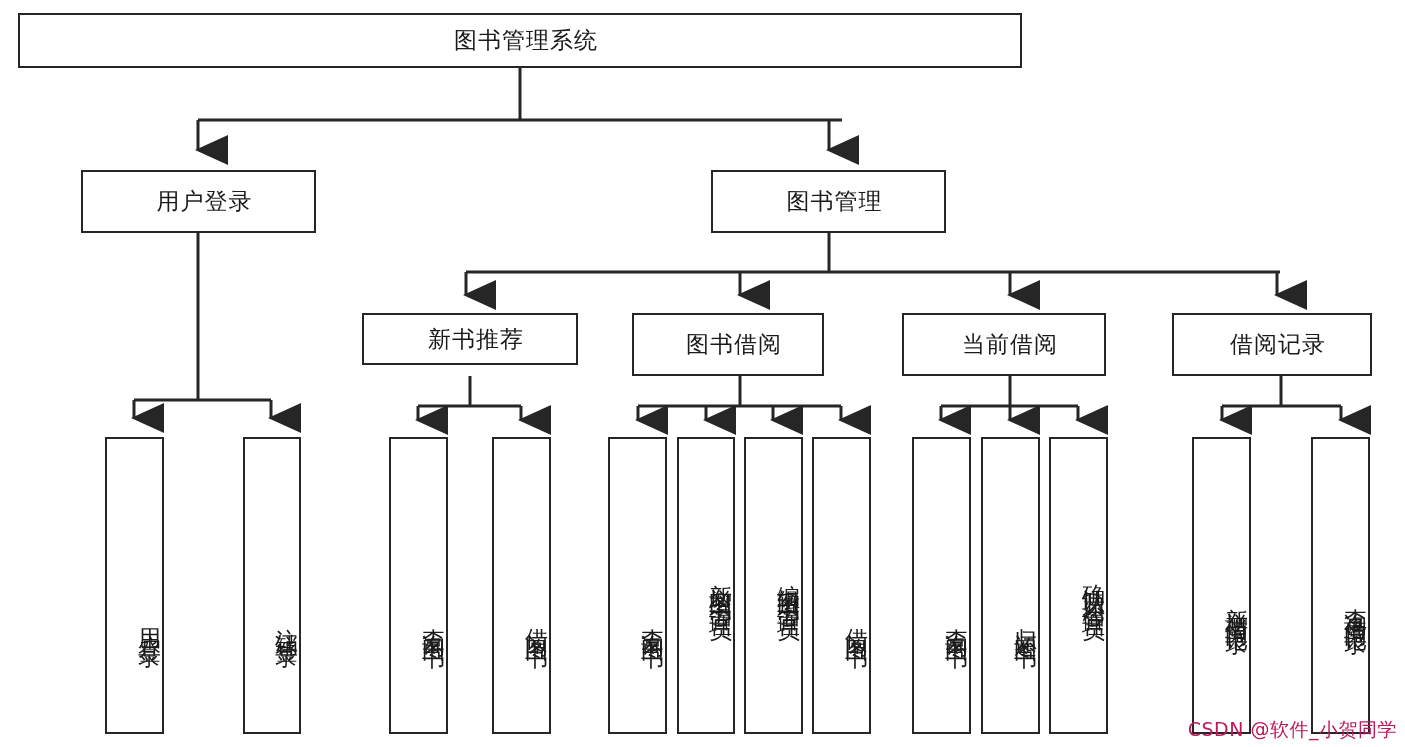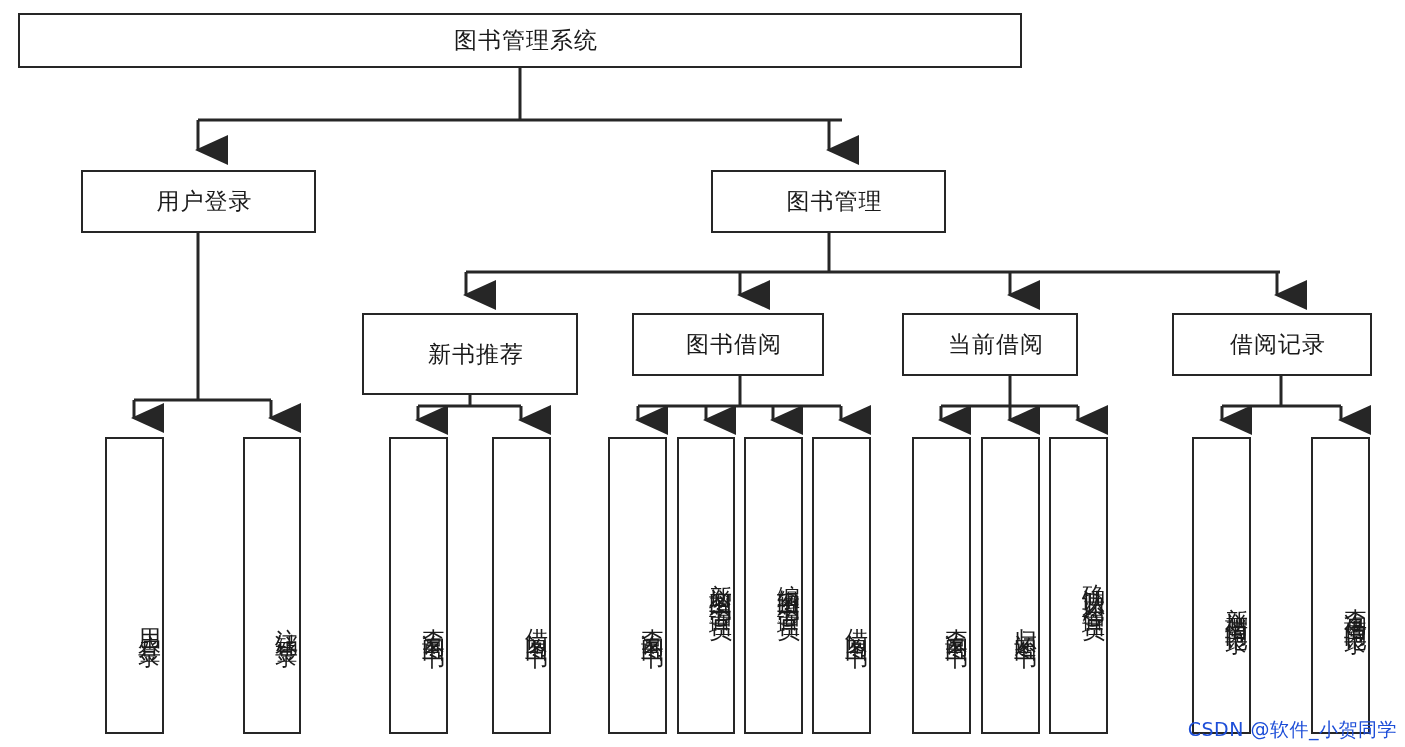--- a/index.html
+++ b/index.html
@@ -54,21 +54,21 @@
   .node-label {
     display: block;
     white-space: nowrap;
     line-height: 1.05;
   }
   .watermark {
     position: absolute;
     right: 8px;
     bottom: 4px;
     font-size: 19px;
-    color: #1d4ed8;
+    color: #be185d;
     letter-spacing: 0.5px;
     white-space: nowrap;
     font-family: "DejaVu Sans", "Liberation Sans", sans-serif;
   }
 </style>
 </head>
 <body>
 
 <div id="canvas">
 
@@ -126,27 +126,27 @@
     <span class="node-label">图书管理系统</span>
   </div>
 
   <div class="node horiz" style="left:81px; top:170px; width:235px; height:63px;">
     <span class="node-label">用户登录</span>
   </div>
   <div class="node horiz" style="left:711px; top:170px; width:235px; height:63px;">
     <span class="node-label">图书管理</span>
   </div>
 
-  <div class="node horiz" style="left:362px; top:313px; width:216px; height:82px;text-align:center;">
+  <div class="node horiz" style="left:362px; top:313px; width:216px; height:52px;text-align:center;">
     <span class="node-label">新书推荐</span>
   </div>
   <div class="node horiz" style="left:632px; top:313px; width:192px; height:63px;">
     <span class="node-label">图书借阅</span>
   </div>
-  <div class="node horiz" style="left:902px; top:313px; width:176px; height:63px;">
+  <div class="node horiz" style="left:902px; top:313px; width:204px; height:63px;">
     <span class="node-label">当前借阅</span>
   </div>
   <div class="node horiz" style="left:1172px; top:313px; width:200px; height:63px;">
     <span class="node-label">借阅记录</span>
   </div>
 
   <div class="node vert" style="left:105px; top:437px; width:59px; height:297px; padding-top:72px;">
     <span class="node-label">用户登录</span>
   </div>
   <div class="node vert" style="left:243px; top:437px; width:58px; height:297px; padding-top:72px;">

